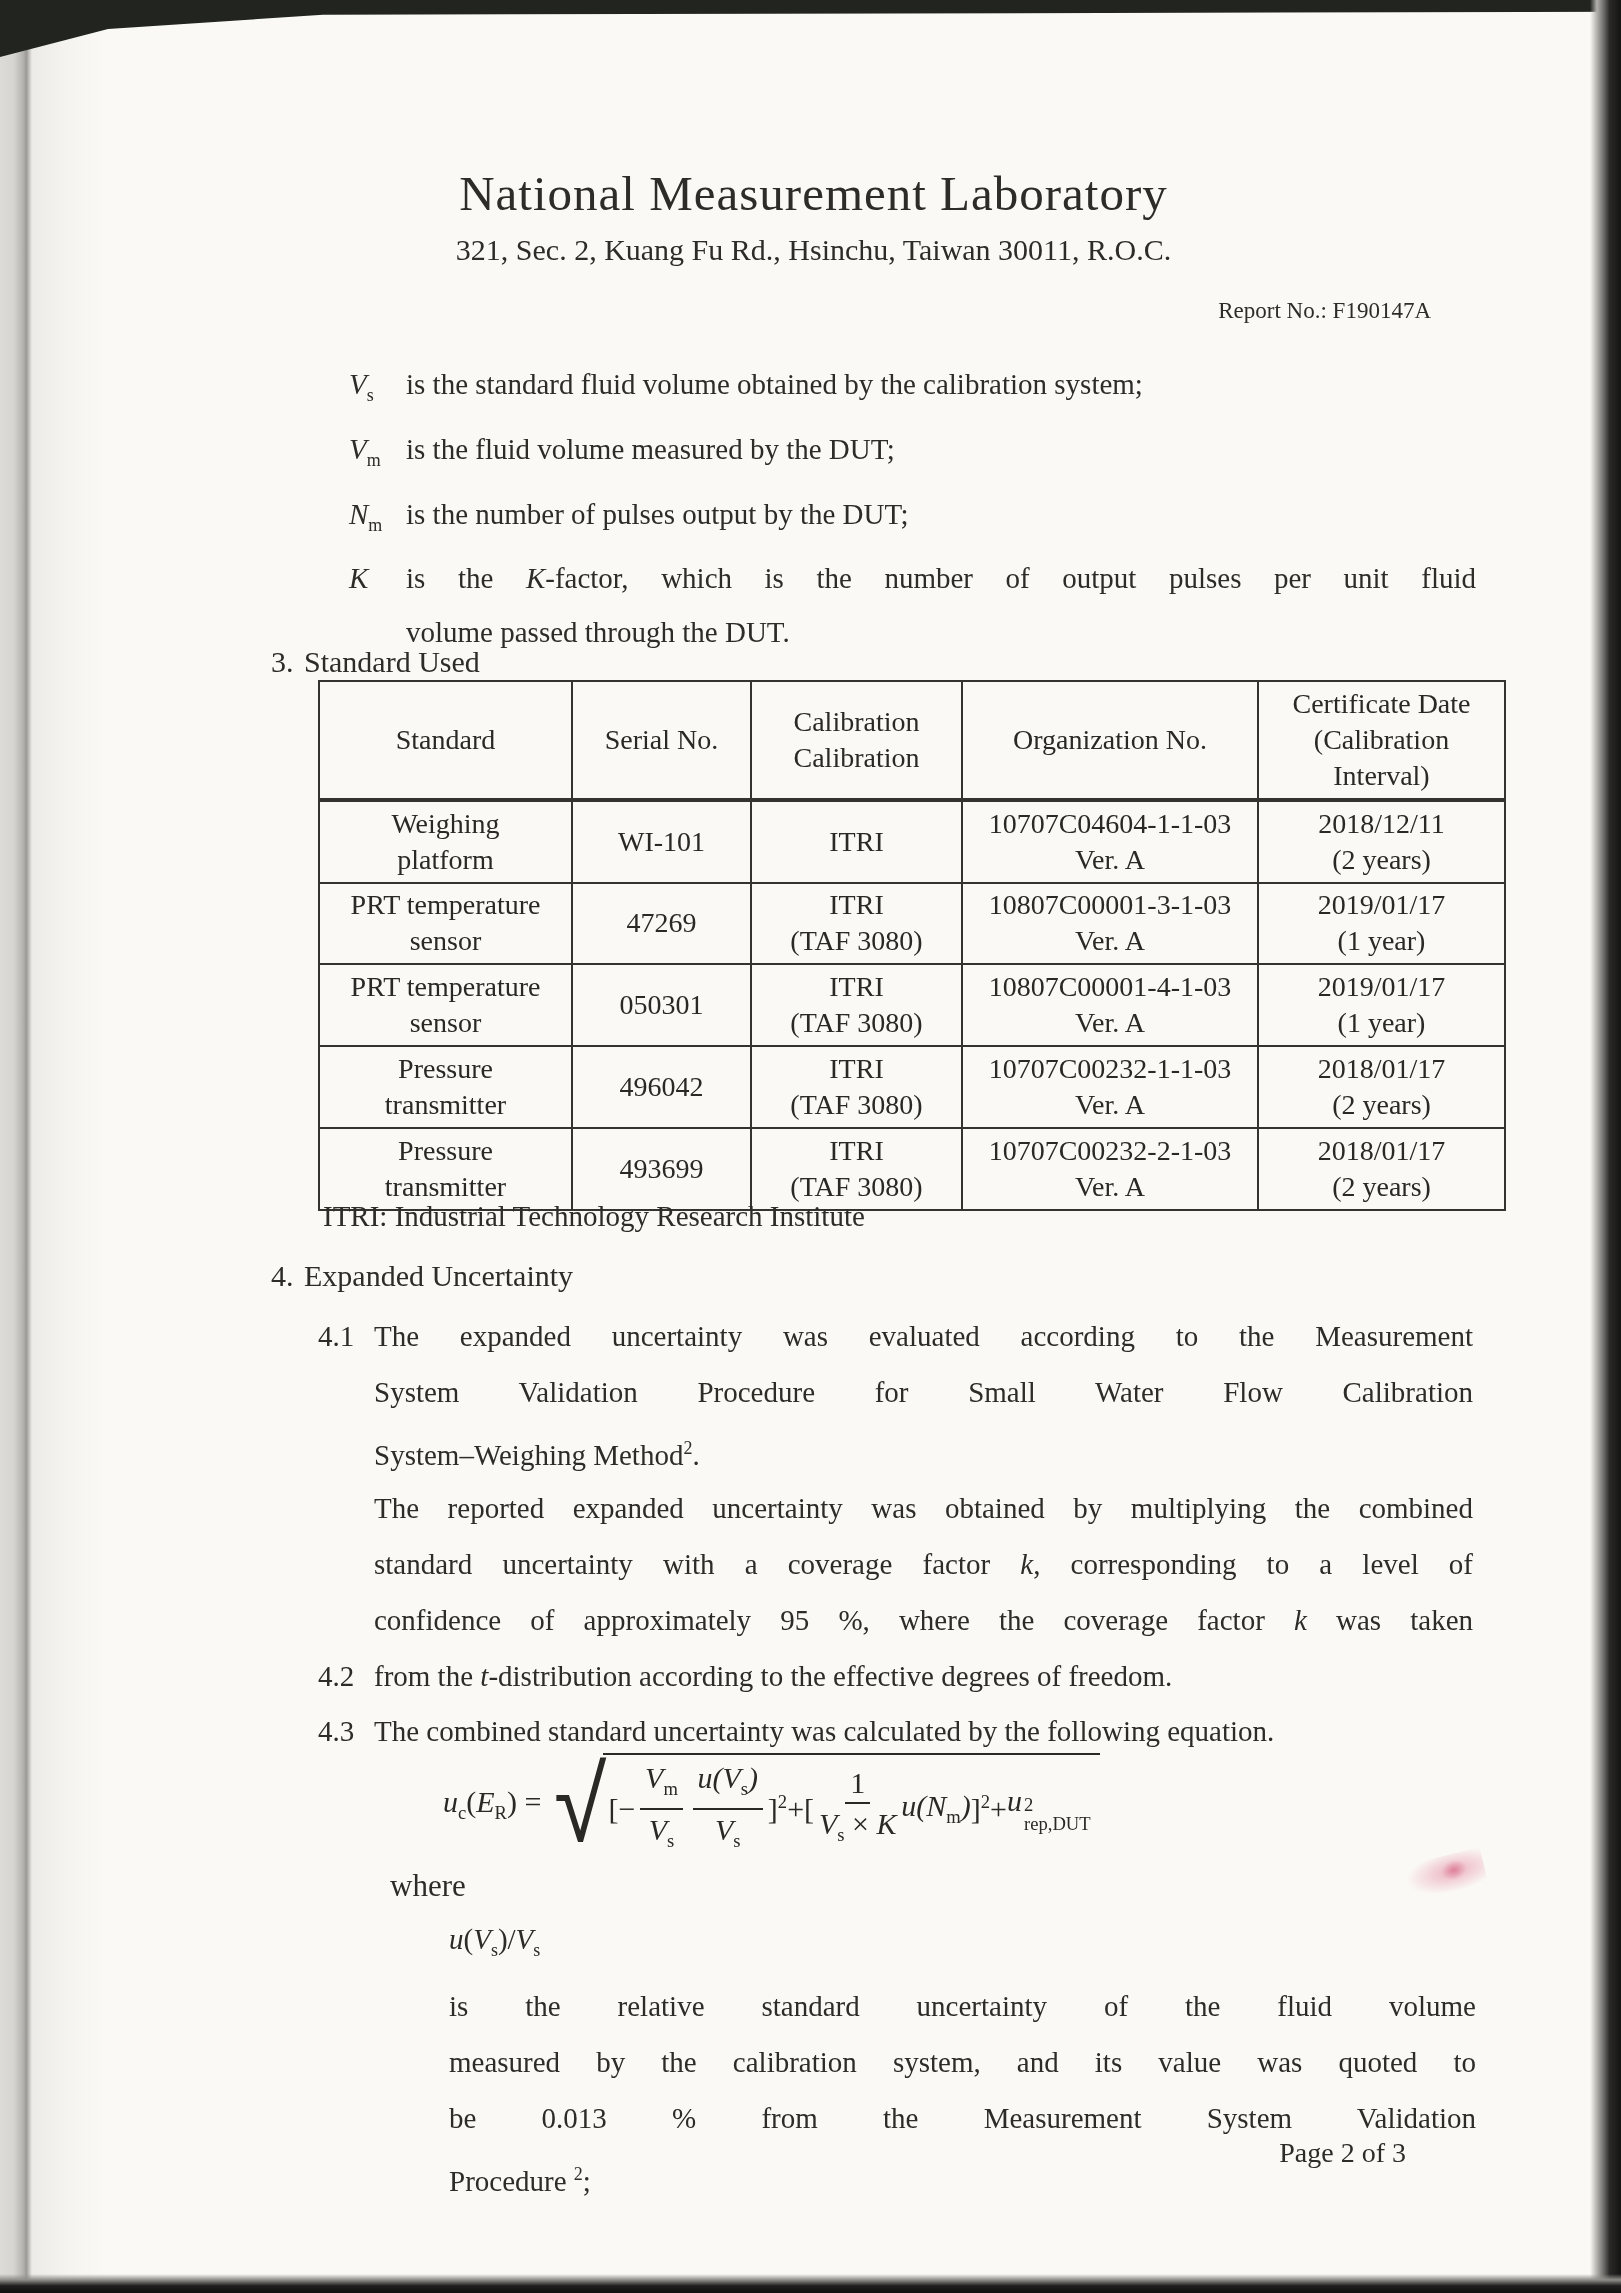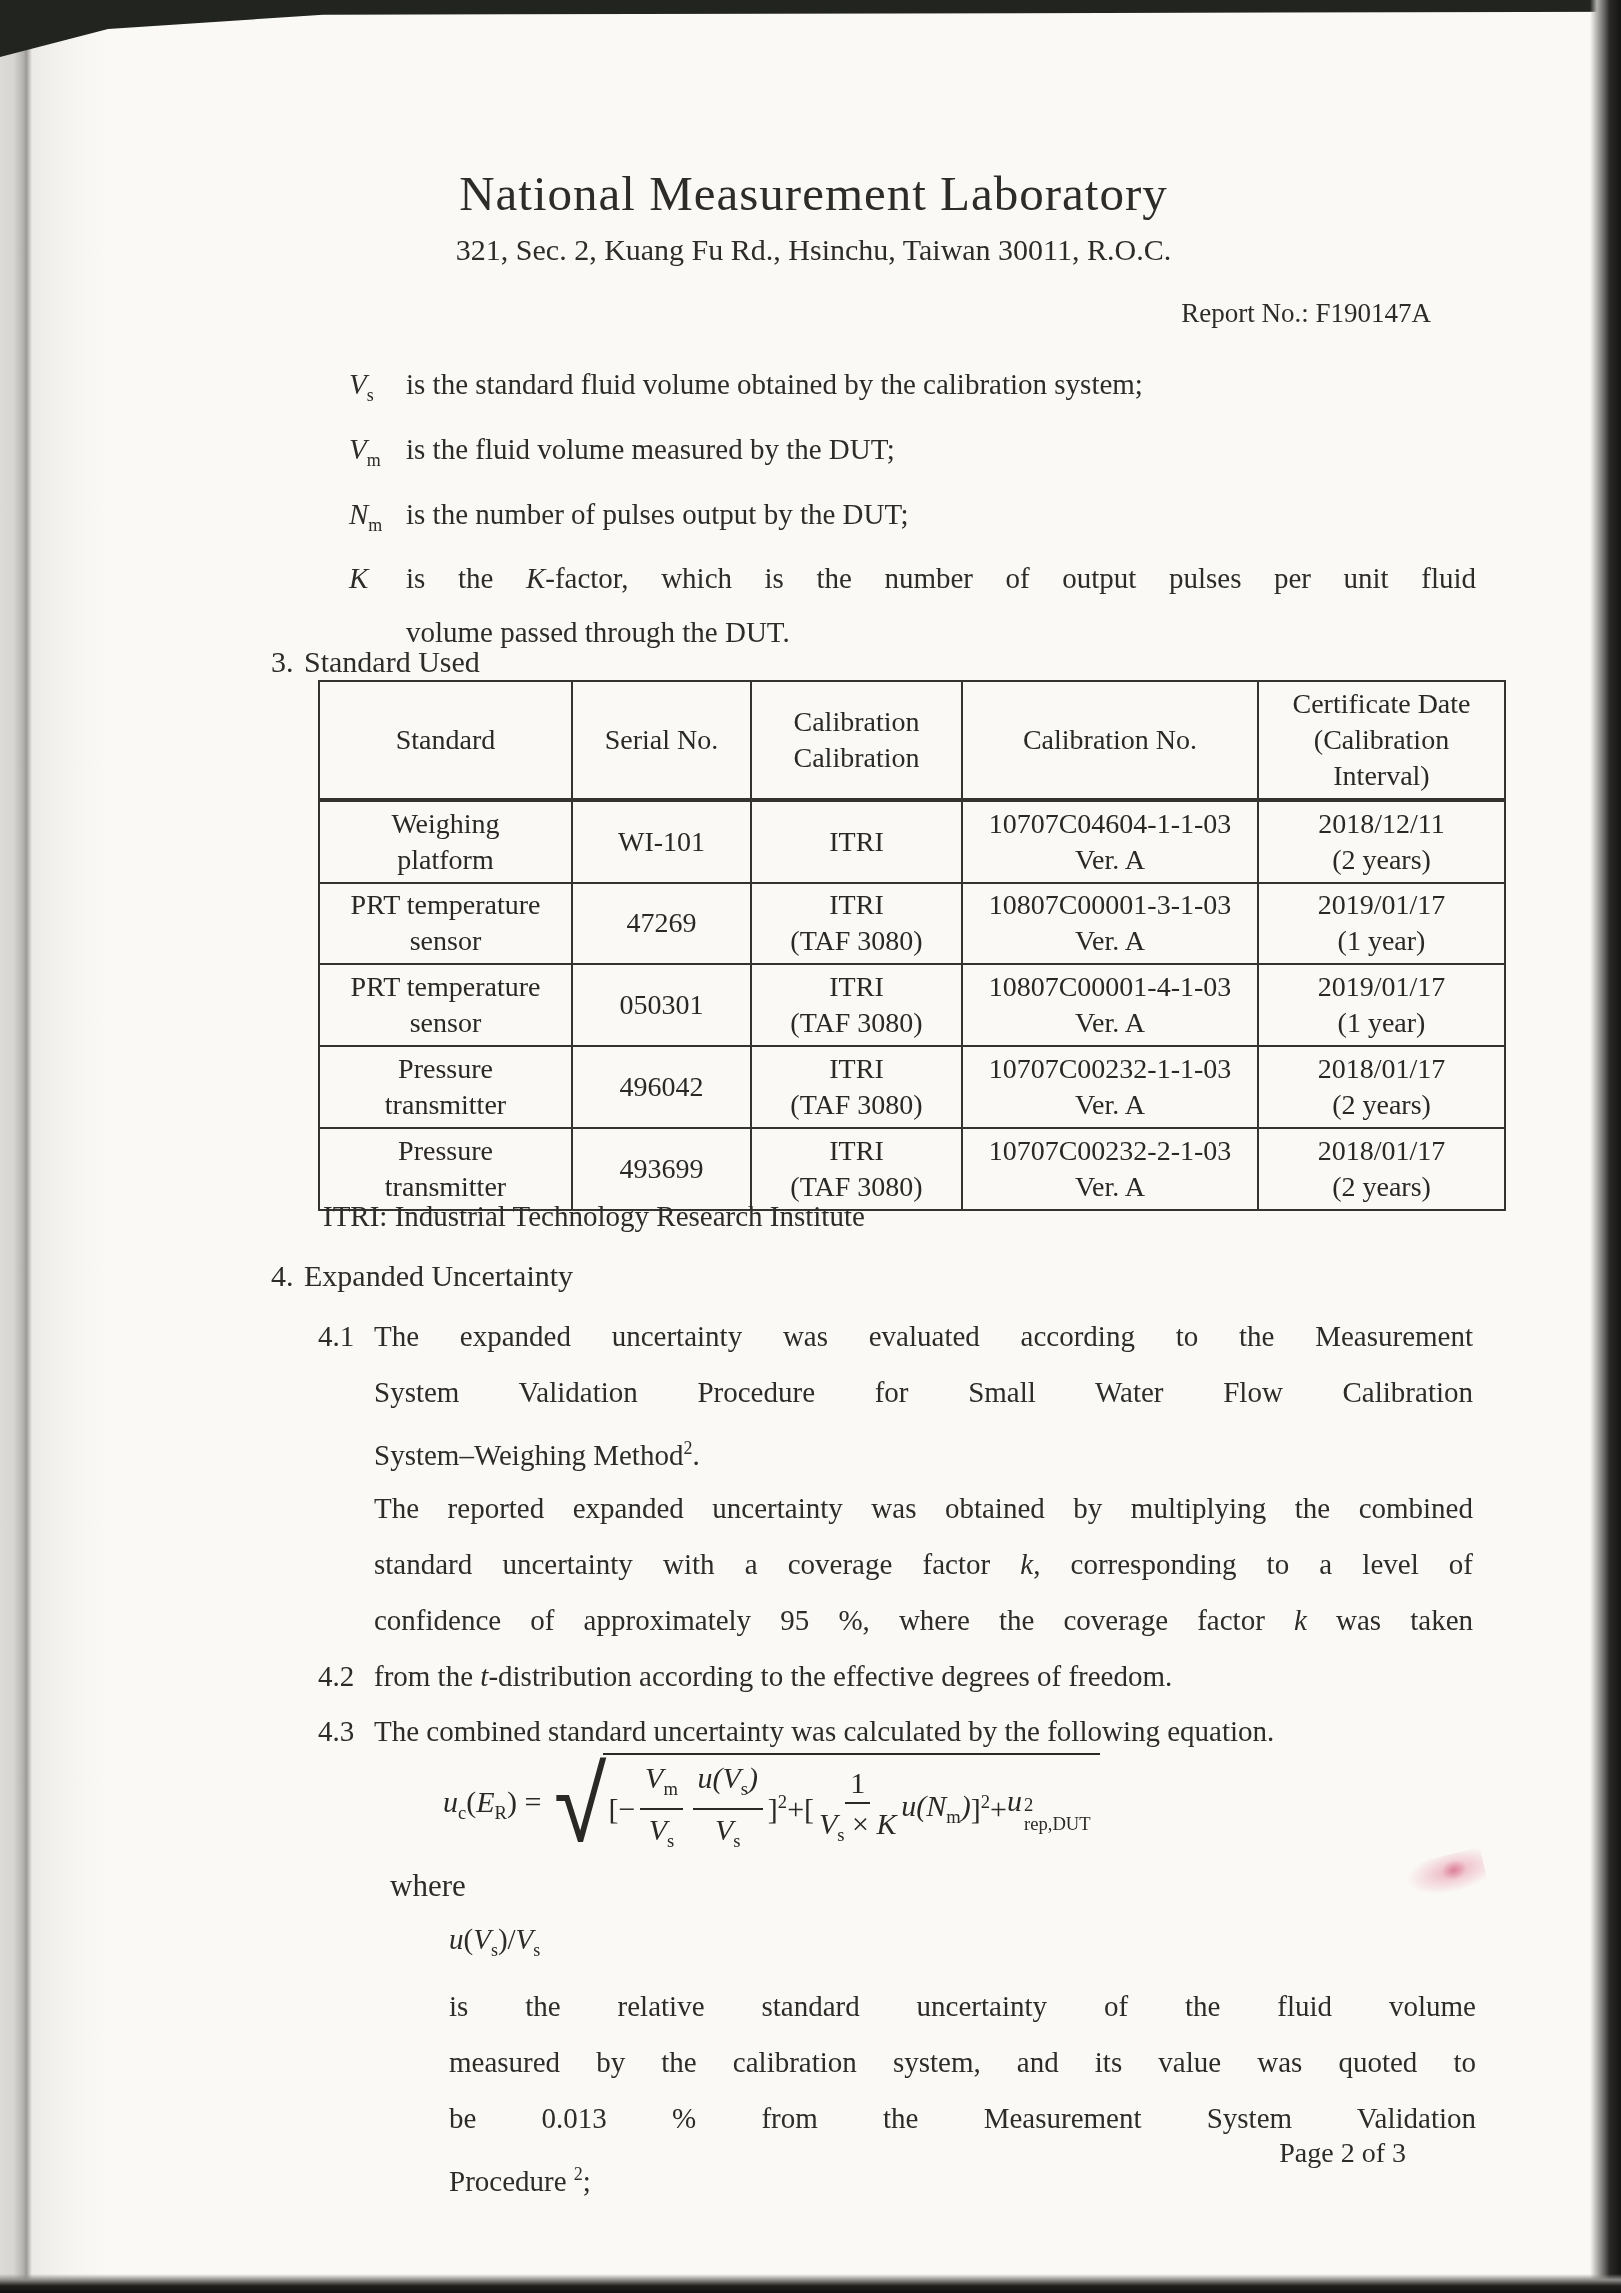--- a/index.html
+++ b/index.html
@@ -24,21 +24,21 @@
 
   .abs { position:absolute; }
   .center { text-align:center; }
   .right { text-align:right; }
   i, .it { font-style:italic; }
   sub { font-size:0.62em; }
   sup { font-size:0.62em; }
 
   .title { left:196px; top:165px; width:1235px; font-size:49px; letter-spacing:1px; }
   .address { left:196px; top:233px; width:1235px; font-size:30px; }
-  .report-no { left:1037px; top:298px; width:394px; font-size:27px; }
+  .report-no { left:1037px; top:298px; width:394px; font-size:23px; }
 
   .defs { left:349px; top:357px; width:1127px; font-size:29px; }
   .def-row { display:flex; }
   .def-sym { width:57px; line-height:54px; }
   .def-text { flex:1; line-height:54px; }
   .jl { text-align:justify; text-align-last:justify; line-height:54px; }
 
   .sec-head { display:flex; font-size:30px; }
   .sec3 { left:271px; top:645px; }
   .sec4 { left:271px; top:1259px; }
@@ -132,21 +132,21 @@
             <div>Standard</div>
           </th>
         <th class="c2">
             <div>Serial No.</div>
           </th>
         <th class="c3">
             <div>Calibration</div>
             <div>Calibration</div>
           </th>
         <th class="c4">
-            <div>Calibration No.</div>
+            <div>Organization No.</div>
           </th>
         <th class="c5">
             <div>Certificate Date</div>
             <div>(Calibration</div>
             <div>Interval)</div>
           </th>
       </tr>
     </thead>
     <tbody>
       <tr>

